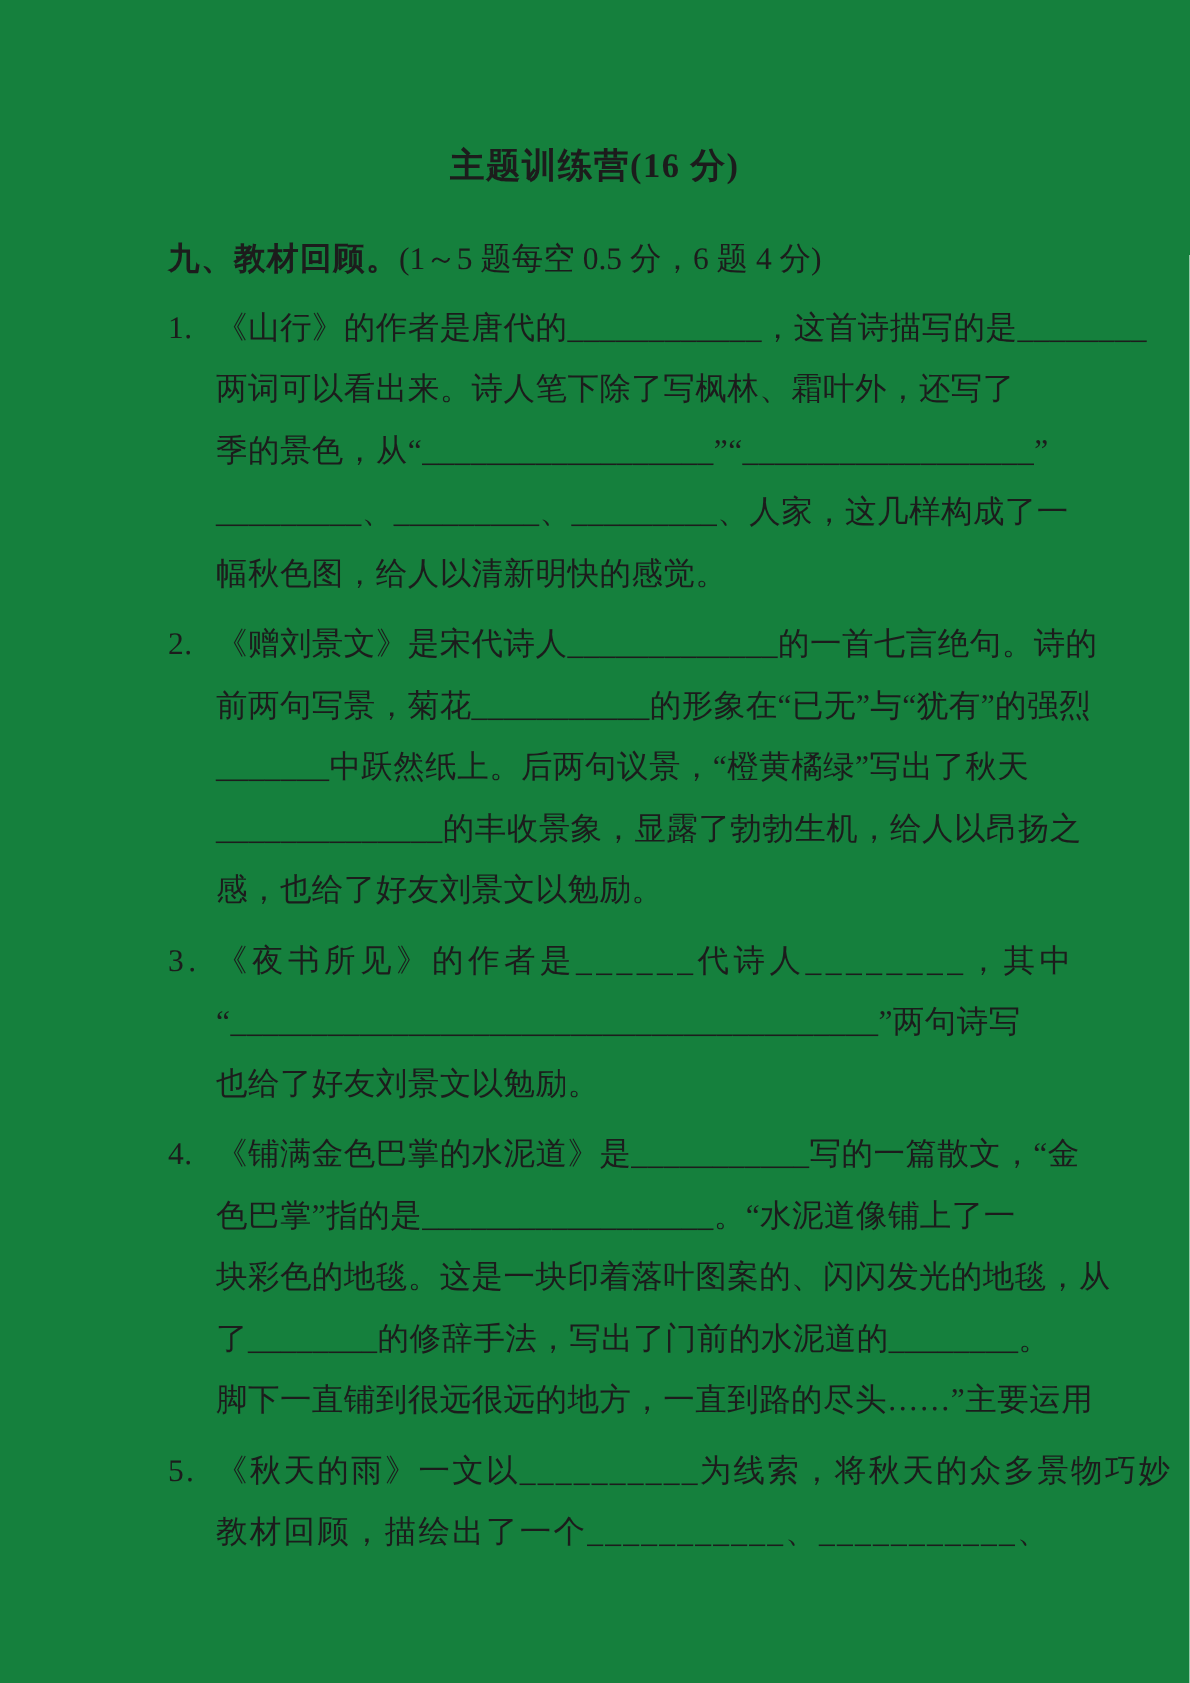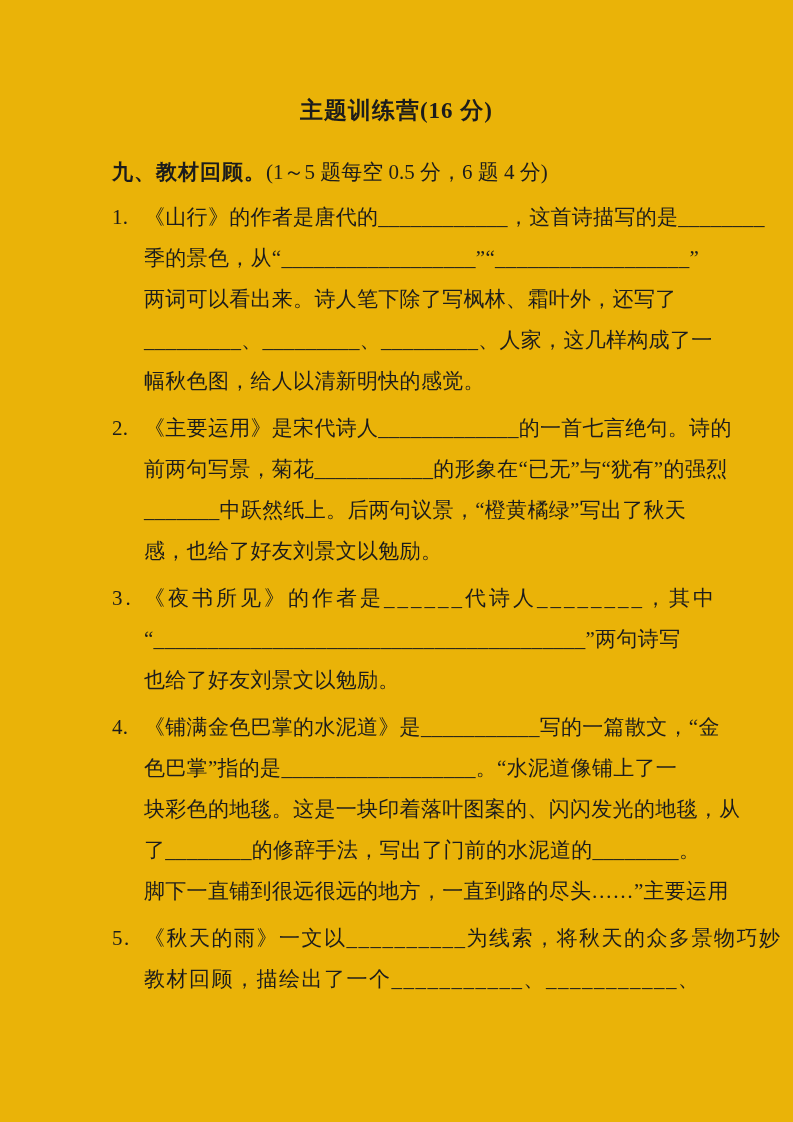--- a/index.html
+++ b/index.html
@@ -4,21 +4,21 @@
 <style>
   html, body {
     margin: 0;
     padding: 0;
     background: #ffffff;
   }
   .page {
     position: relative;
     width: 793px;
     height: 1122px;
-    background: #eab308;
+    background: #15803d;
     color: #1c1c1c;
     font-family: "Liberation Serif", serif;
     box-sizing: border-box;
     padding-top: 94px;
     overflow: hidden;
   }
   .title {
     text-align: center;
     font-size: 23px;
     font-weight: bold;
@@ -74,30 +74,31 @@
   <div class="title">主题训练营(16 分)</div>
 
   <div class="section">
     <span class="section-heading">九、教材回顾。</span><span class="section-note">(1～5 题每空 0.5 分，6 题 4 分)</span>
   </div>
 
   <div class="questions">
 
     <div class="question">
       <div class="q-line first"><span class="q-num">1.</span><span>《山行》的作者是唐代的____________，这首诗描写的是________</span></div>
+      <div class="q-line cont">两词可以看出来。诗人笔下除了写枫林、霜叶外，还写了</div>
       <div class="q-line cont">季的景色，从“__________________”“__________________”</div>
-      <div class="q-line cont">两词可以看出来。诗人笔下除了写枫林、霜叶外，还写了</div>
       <div class="q-line cont">_________、_________、_________、人家，这几样构成了一</div>
       <div class="q-line cont">幅秋色图，给人以清新明快的感觉。</div>
     </div>
 
     <div class="question">
-      <div class="q-line first"><span class="q-num">2.</span><span>《主要运用》是宋代诗人_____________的一首七言绝句。诗的</span></div>
+      <div class="q-line first"><span class="q-num">2.</span><span>《赠刘景文》是宋代诗人_____________的一首七言绝句。诗的</span></div>
       <div class="q-line cont">前两句写景，菊花___________的形象在“已无”与“犹有”的强烈</div>
       <div class="q-line cont">_______中跃然纸上。后两句议景，“橙黄橘绿”写出了秋天</div>
+      <div class="q-line cont">______________的丰收景象，显露了勃勃生机，给人以昂扬之</div>
       <div class="q-line cont">感，也给了好友刘景文以勉励。</div>
     </div>
 
     <div class="question">
       <div class="q-line first spread"><span class="q-num">3.</span><span>《夜书所见》的作者是______代诗人________，其中</span></div>
       <div class="q-line cont">“________________________________________”两句诗写</div>
       <div class="q-line cont">也给了好友刘景文以勉励。</div>
     </div>
 
     <div class="question">

